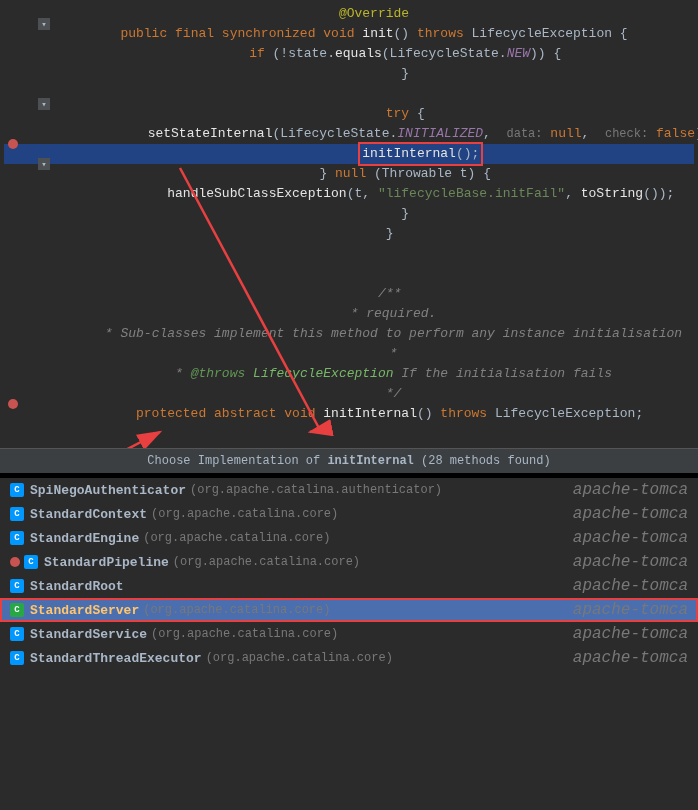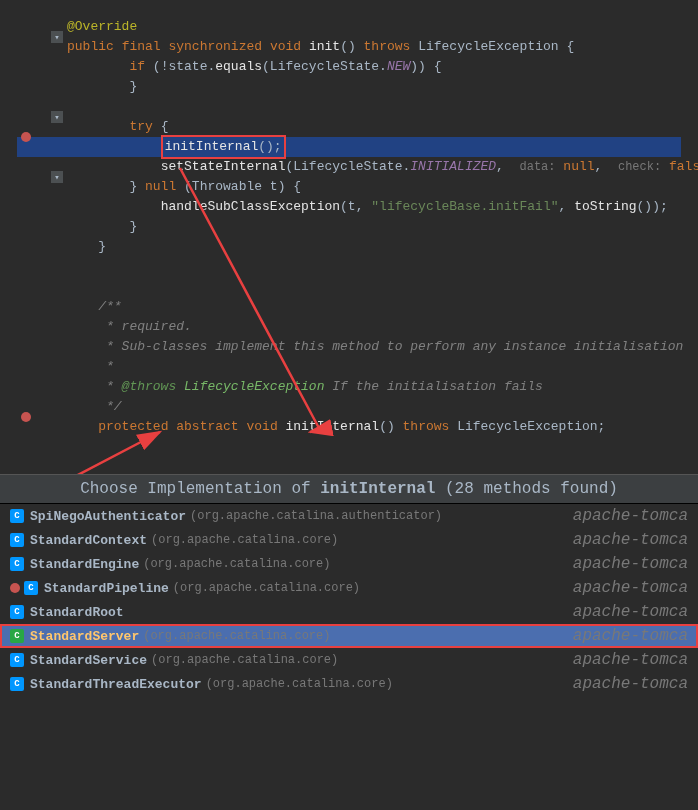--- a/index.html
+++ b/index.html
@@ -9,21 +9,22 @@
       font-size: 13px;
       color: #a9b7c6;
       width: 698px;
       min-height: 810px;
       overflow: hidden;
     }
 
     .code-area {
       background: #2b2b2b;
       position: relative;
-      padding: 17px;
+      padding: 4px;
+      text-align: center;
     }
 
     .code-line {
       display: flex;
       align-items: flex-start;
       min-height: 20px;
       position: relative;
     }
 
     .gutter {
@@ -103,23 +104,23 @@
     .bottom-panel {
       background: #3c3f41;
       border-top: 1px solid #555;
       position: relative;
     }
 
     .panel-header {
       background: #3c3f41;
       padding: 5px 4px;
       text-align: center;
-      font-size: 16px;
+      font-size: 12px;
       color: #a9b7c6;
-      border-bottom: 1px solid #000000;
+      border-bottom: 5px solid #000000;
     }
 
     .impl-list {
       background: #2b2b2b;
       overflow: hidden;
     }
 
     .impl-item {
       display: flex;
       align-items: center;
@@ -216,30 +217,30 @@
   </div>
 
   <div class="code-line">
     <div class="gutter">
       <div class="fold-icon">▾</div>
     </div>
     <div class="line-content">        <span class="kw">try</span> {</div>
   </div>
 
 
+  <div class="code-line">
+    <div class="gutter"></div>
+    <div class="line-content">            <span class="method">setStateInternal</span>(LifecycleState.<span class="lifecycle-enum">INITIALIZED</span>,  <span class="param-hint">data:</span> <span class="kw">null</span>,  <span class="param-hint">check:</span> <span class="kw">false</span>)</div>
+  </div>
+
   <div class="code-line highlighted-line">
     <div class="gutter">
       <div class="breakpoint-dot"></div>
     </div>
     <div class="line-content">            <span class="red-box"><span class="method">initInternal</span>();</span></div>
-  </div>
-
-  <div class="code-line">
-    <div class="gutter"></div>
-    <div class="line-content">            <span class="method">setStateInternal</span>(LifecycleState.<span class="lifecycle-enum">INITIALIZED</span>,  <span class="param-hint">data:</span> <span class="kw">null</span>,  <span class="param-hint">check:</span> <span class="kw">false</span>)</div>
   </div>
 
   <div class="code-line">
     <div class="gutter">
       <div class="fold-icon">▾</div>
     </div>
     <div class="line-content">        } <span class="kw">null</span> (Throwable t) {</div>
   </div>
 
   <div class="code-line">

